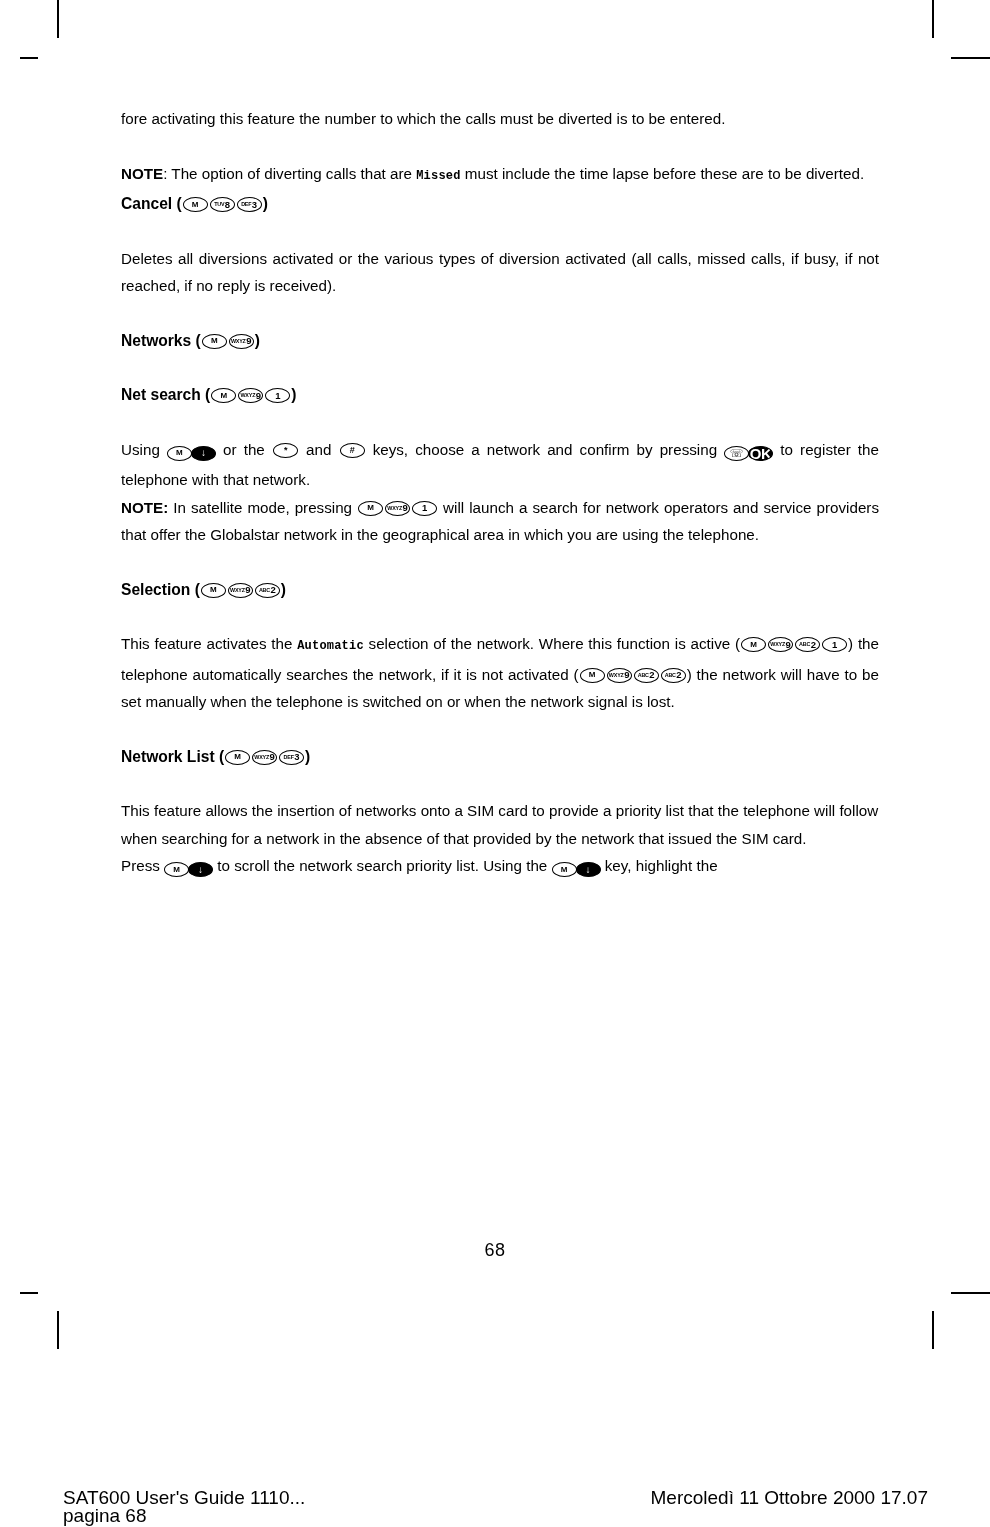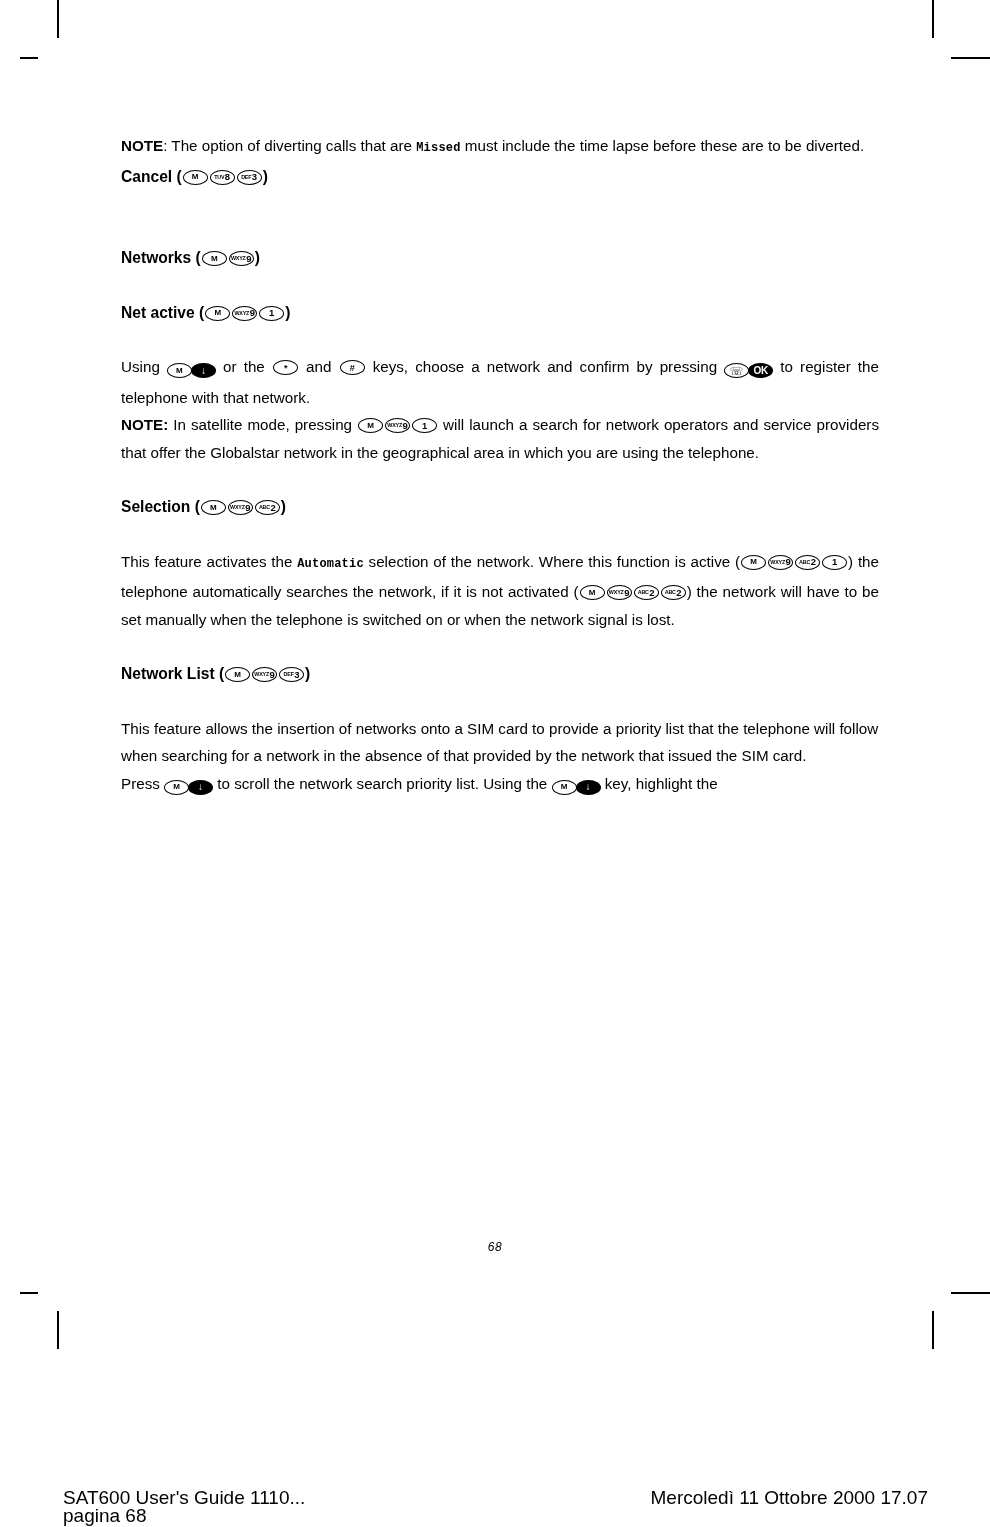--- a/index.html
+++ b/index.html
@@ -82,21 +82,21 @@
   
   .key.k-num .kl{font-size:9.5px;}
   .key.k-num .kl .pre{font-size:5.4px;vertical-align:1.5px;letter-spacing:-.2px;margin-right:.5px;}
   .key.k-1 .kl{font-size:9.5px;}
   
   .key.k-sym .kl{font-size:9px;letter-spacing:-.5px;}
 
   
   .key.filled{background:#000;border-color:#000;}
   .key.filled .kl{color:#fff;}
-  .key.k-ok .kl{font-size:10px;letter-spacing:-.3px;}
+  .key.k-ok .kl{font-size:15px;letter-spacing:-.3px;}
   .key.k-down .kl{font-size:10px;}
 
   
   .keypair{display:inline-block;white-space:nowrap;vertical-align:-3px;}
   .keypair .key{margin:0;}
   .keypair .key+.key{margin-left:-1px;}
 
   
   .key.k-phone .kl{font-size:11px;line-height:1;}
 
@@ -110,23 +110,22 @@
     margin:0 2px;
   }
   .ico.tri{font-size:13px;}
 
   
   .pageno{
     position:absolute;
     left:0;right:0;
     top:1240px;
     text-align:center;
-    font-size:12px;
+    font-size:18px;
     letter-spacing:.5px;
-    font-style:italic;
   }
 
   
   .footer{
     position:absolute;
     left:63px;
     top:1489px;
     width:865px;
     font-size:19px;
     line-height:18px;
@@ -143,37 +142,39 @@
 <div class="crop v" style="left:932px;top:0;height:38px;"></div>
 <div class="crop h" style="left:951px;top:57px;width:39px;"></div>
 
 <div class="crop h" style="left:20px;top:1292px;width:18px;"></div>
 <div class="crop v" style="left:57px;top:1311px;height:38px;"></div>
 <div class="crop h" style="left:951px;top:1292px;width:39px;"></div>
 <div class="crop v" style="left:932px;top:1311px;height:38px;"></div>
 
 <div class="page">
 
+  <p class="para"><span>fore activating this feature the number to which the calls must be diverted is to be entered.</span></p>
 
   <div class="gap"></div>
 
   <p class="para"><span class="bold">NOTE</span><span>: The option of diverting calls that are </span><span class="mono">Missed</span><span> must include the time lapse before these are to be diverted.</span></p>
 
   <h2 class="head"><span>Cancel</span><span> (</span><span class="key k-m"><span class="kl">M</span></span><span class="key k-num"><span class="kl"><span class="pre">TUV</span><span>8</span></span></span><span class="key k-num"><span class="kl"><span class="pre">DEF</span><span>3</span></span></span><span>)</span></h2>
 
   <div class="gap"></div>
 
+  <p class="para"><span>Deletes all diversions activated or the various types of diversion activated (all calls, missed calls, if busy, if not reached, if no reply is received).</span></p>
 
   <div class="gap"></div>
 
   <h2 class="head"><span>Networks</span><span> (</span><span class="key k-m"><span class="kl">M</span></span><span class="key k-num"><span class="kl"><span class="pre">WXYZ</span><span>9</span></span></span><span>)</span></h2>
 
   <div class="gap"></div>
 
-  <h2 class="head"><span>Net active</span><span> (</span><span class="key k-m"><span class="kl">M</span></span><span class="key k-num"><span class="kl"><span class="pre">WXYZ</span><span>9</span></span></span><span class="key k-1"><span class="kl">1</span></span><span>)</span></h2>
+  <h2 class="head"><span>Net search</span><span> (</span><span class="key k-m"><span class="kl">M</span></span><span class="key k-num"><span class="kl"><span class="pre">WXYZ</span><span>9</span></span></span><span class="key k-1"><span class="kl">1</span></span><span>)</span></h2>
 
   <div class="gap"></div>
 
 
 
 
 
   <p class="para"><span>Using </span><span class="keypair"><span class="key k-m"><span class="kl">M</span></span><span class="key filled k-down"><span class="kl">↓</span></span></span><span> or the </span><span class="key k-sym"><span class="kl">* </span></span><span> and </span><span class="key k-sym"><span class="kl">#</span></span><span> keys, choose a network and confirm by pressing </span><span class="keypair"><span class="key k-phone"><span class="kl">☏</span></span><span class="key filled k-ok"><span class="kl">OK</span></span></span><span> to register the telephone with that network.</span></p>
 
   <p class="para"><span class="bold">NOTE:</span><span> In satellite mode, pressing </span><span class="key k-m"><span class="kl">M</span></span><span class="key k-num"><span class="kl"><span class="pre">WXYZ</span><span>9</span></span></span><span class="key k-1"><span class="kl">1</span></span><span> will launch a search for network operators and service providers that offer the Globalstar network in the geographical area in which you are using the telephone.</span></p>

